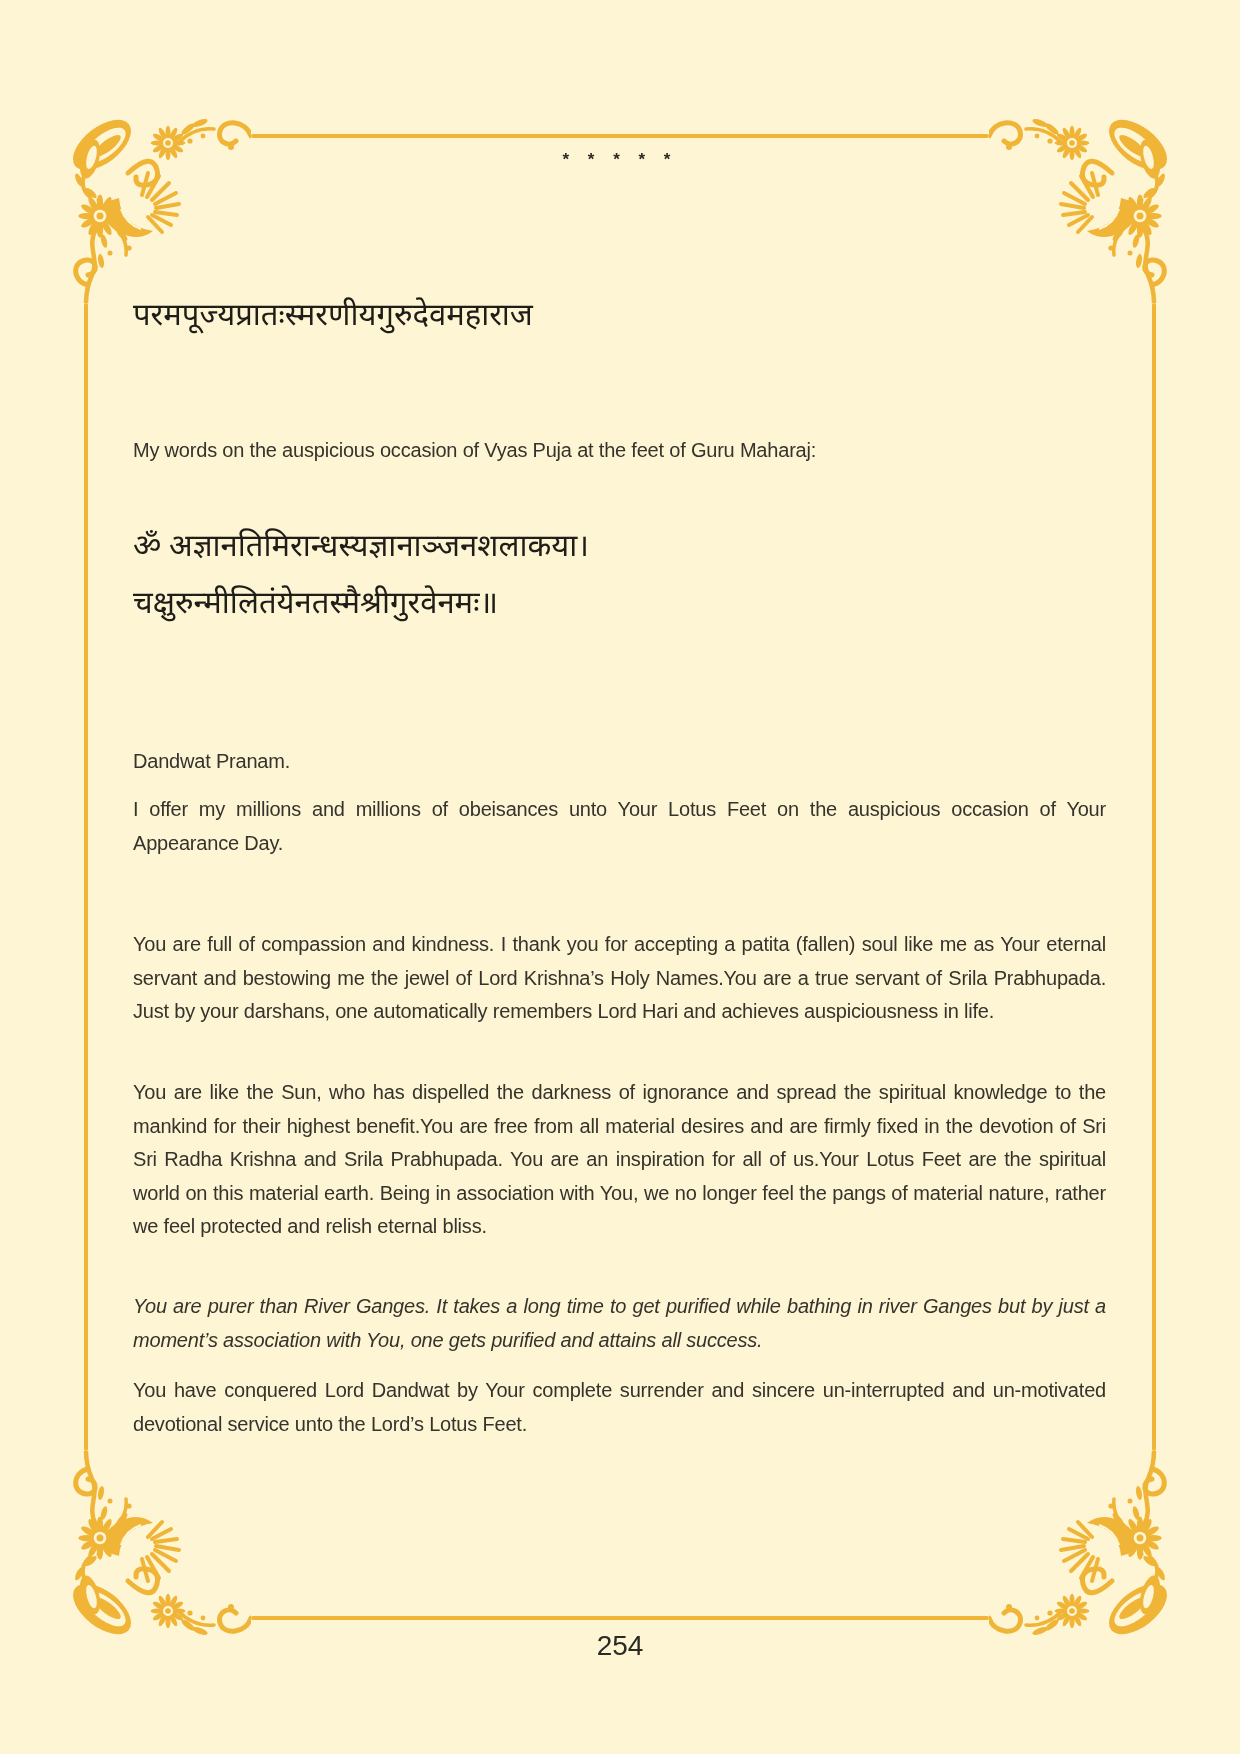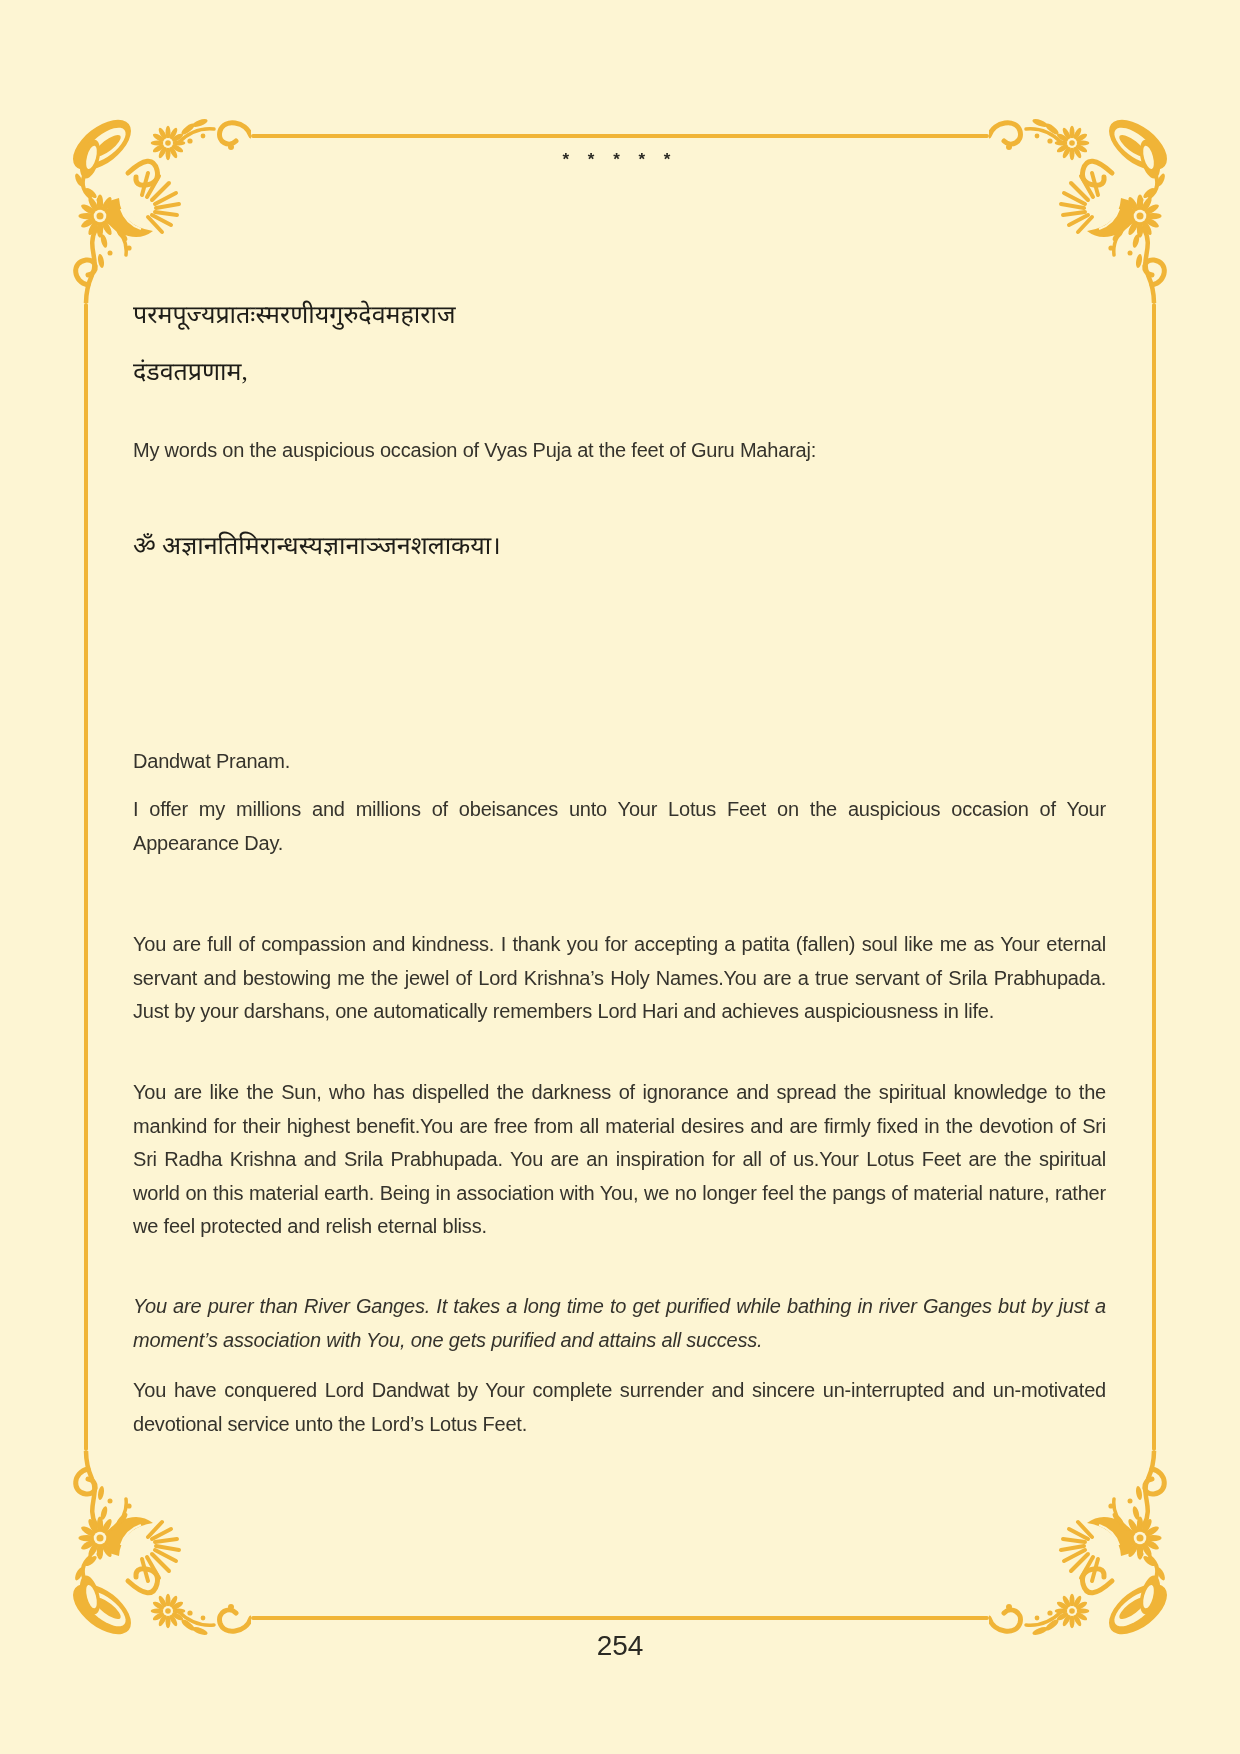--- a/index.html
+++ b/index.html
@@ -27,21 +27,21 @@
 
   
   .stars{
     position:absolute;left:0;top:150px;width:1240px;
     text-align:center;font-size:17px;font-weight:bold;
     letter-spacing:7px;color:#2B2A24;
   }
   .txt{position:absolute;left:133px;width:973px;color:#35332C;}
   .dev{
     font-family:"Liberation Serif","DejaVu Serif",serif;
-    font-size:25px;color:#1E1D18;line-height:44px;
+    font-size:31px;color:#1E1D18;line-height:44px;
   }
   .dev1{top:293px;}
   .dev2{top:350px;}
   .shloka1{top:524px;}
   .shloka2{top:581px;}
   .en{font-size:20px;letter-spacing:-0.2px;line-height:33.5px;}
   .intro{top:434px;}
   .hare{top:695px;}
   .dandwat{top:745px;}
   .para{text-align:justify;text-align-last:left;}
@@ -155,25 +155,25 @@
       <use href="#corner-art"></use>
     </svg>
   <div class="gold-line line-top"></div>
   <div class="gold-line line-bottom"></div>
   <div class="gold-line line-left"></div>
   <div class="gold-line line-right"></div>
 
   <div class="stars">* * * * *</div>
 
   <div class="txt dev dev1">परमपूज्यप्रातःस्मरणीयगुरुदेवमहाराज</div>
-  <div class="txt dev dev2">दंडवतप्रणाम,</div>
 
   <div class="txt en intro">My words on the auspicious occasion of Vyas Puja at the feet of Guru Maharaj:</div>
 
   <div class="txt dev shloka1">ॐ अज्ञानतिमिरान्धस्यज्ञानाञ्जनशलाकया।</div>
+  <div class="txt dev shloka2">चक्षुरुन्मीलितंयेनतस्मैश्रीगुरवेनमः॥</div>
 
   <div class="txt en dandwat">Dandwat Pranam.</div>
 
   <div class="txt en para p1">I offer my millions and millions of obeisances unto Your Lotus Feet on the auspicious occasion of Your Appearance Day.</div>
   <div class="txt en para p2">You are full of compassion and kindness. I thank you for accepting a patita (fallen) soul like me as Your eternal servant and bestowing me the jewel of Lord Krishna’s Holy Names.You are a true servant of Srila Prabhupada. Just by your darshans, one automatically remembers Lord Hari and achieves auspiciousness in life.</div>
   <div class="txt en para p3">You are like the Sun, who has dispelled the darkness of ignorance and spread the spiritual knowledge to the mankind for their highest benefit.You are free from all material desires and are firmly fixed in the devotion of Sri Sri Radha Krishna and Srila Prabhupada. You are an inspiration for all of us.Your Lotus Feet are the spiritual world on this material earth. Being in association with You, we no longer feel the pangs of material nature, rather we feel protected and relish eternal bliss.</div>
   <div class="txt en para p4">You are purer than River Ganges. It takes a long time to get purified while bathing in river Ganges but by just a moment’s association with You, one gets purified and attains all success.</div>
   <div class="txt en para p5">You have conquered Lord Dandwat by Your complete surrender and sincere un-interrupted and un-motivated devotional service unto the Lord’s Lotus Feet.</div>
 
   <div class="page-number">254</div>

